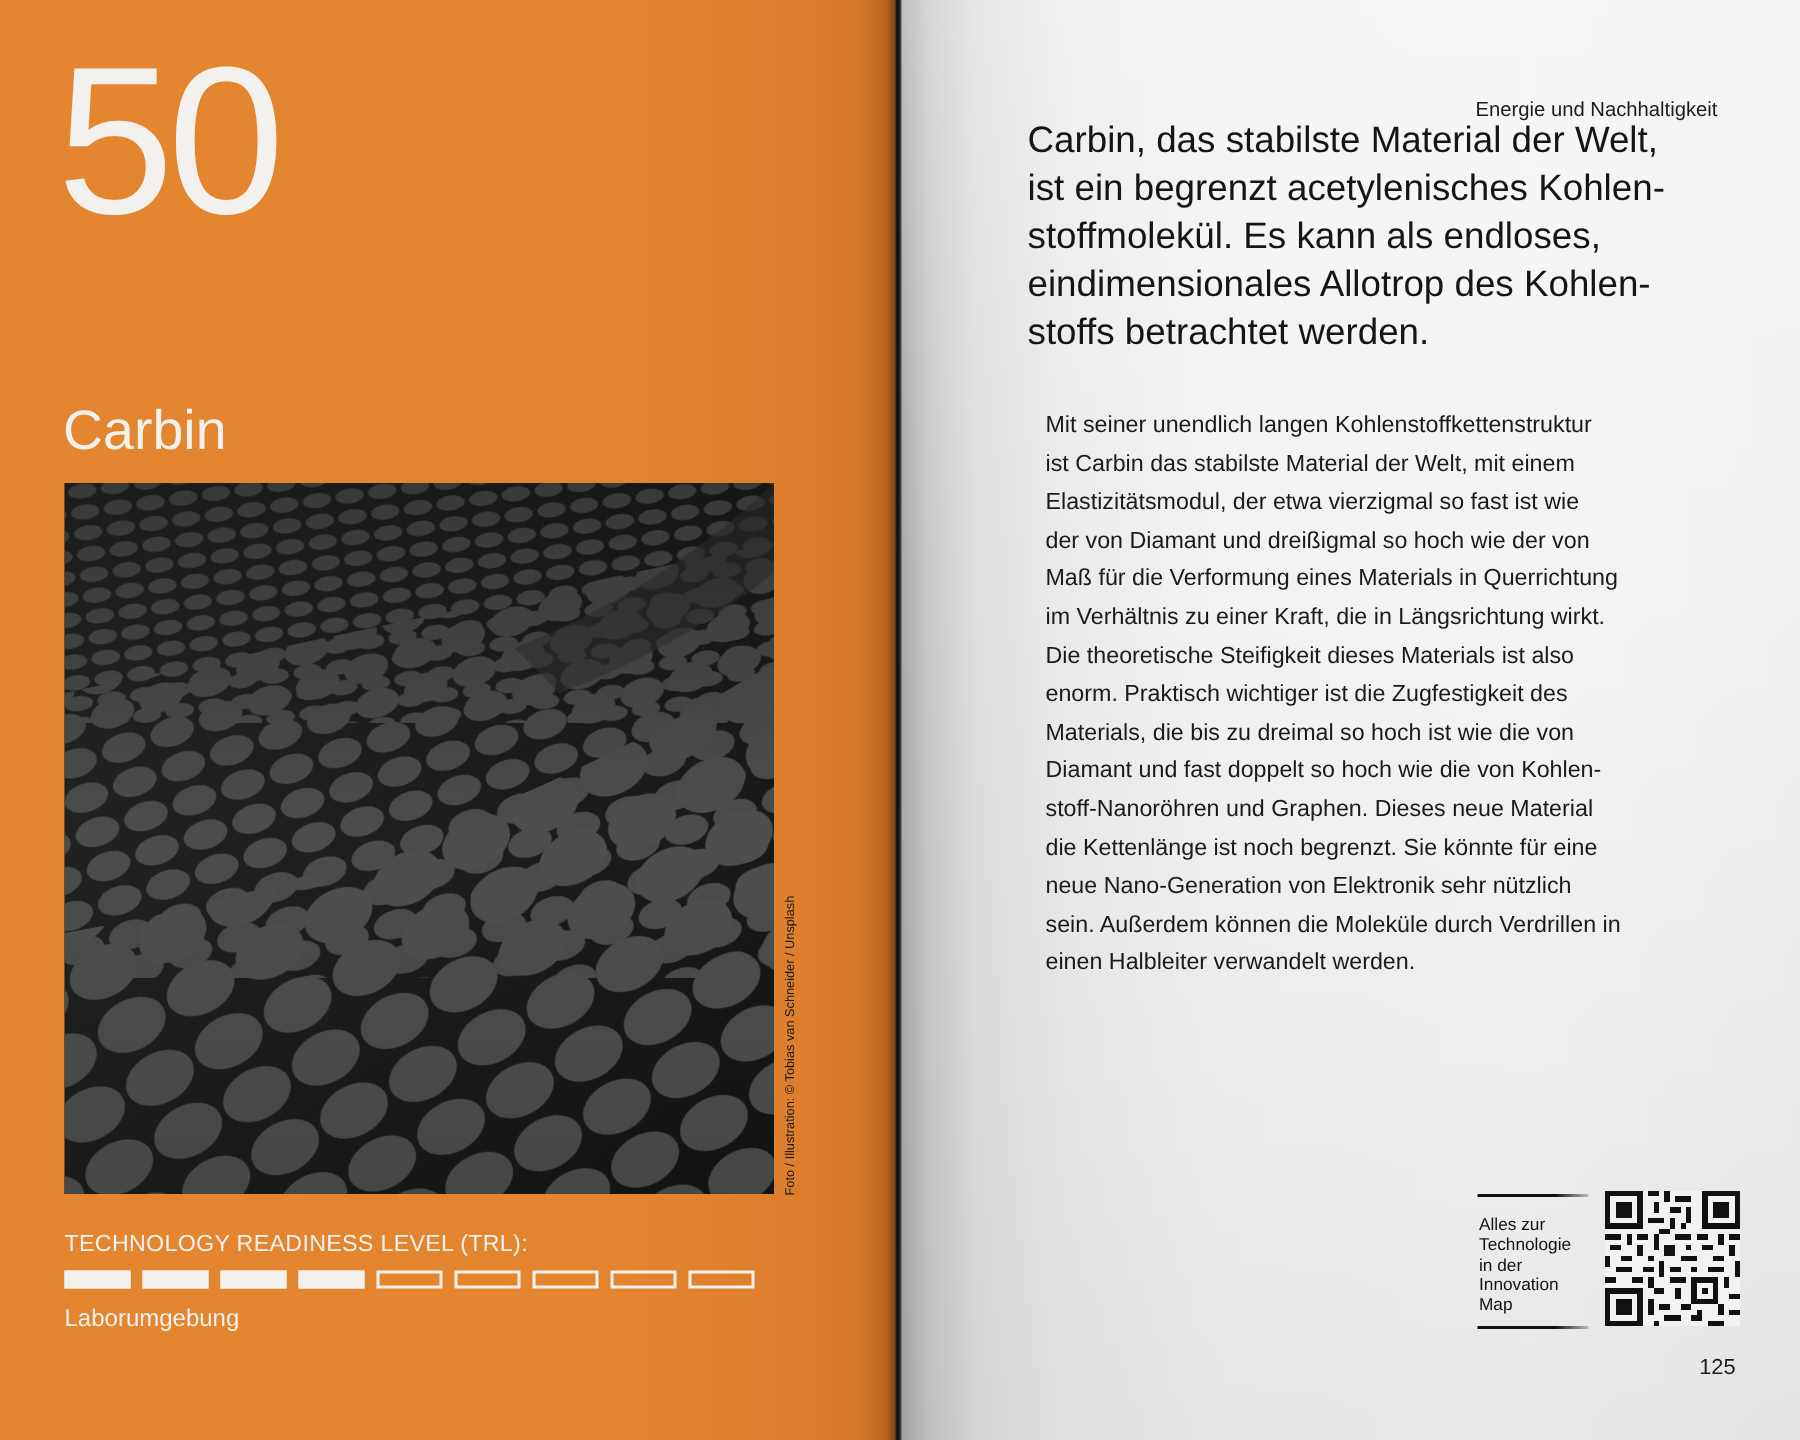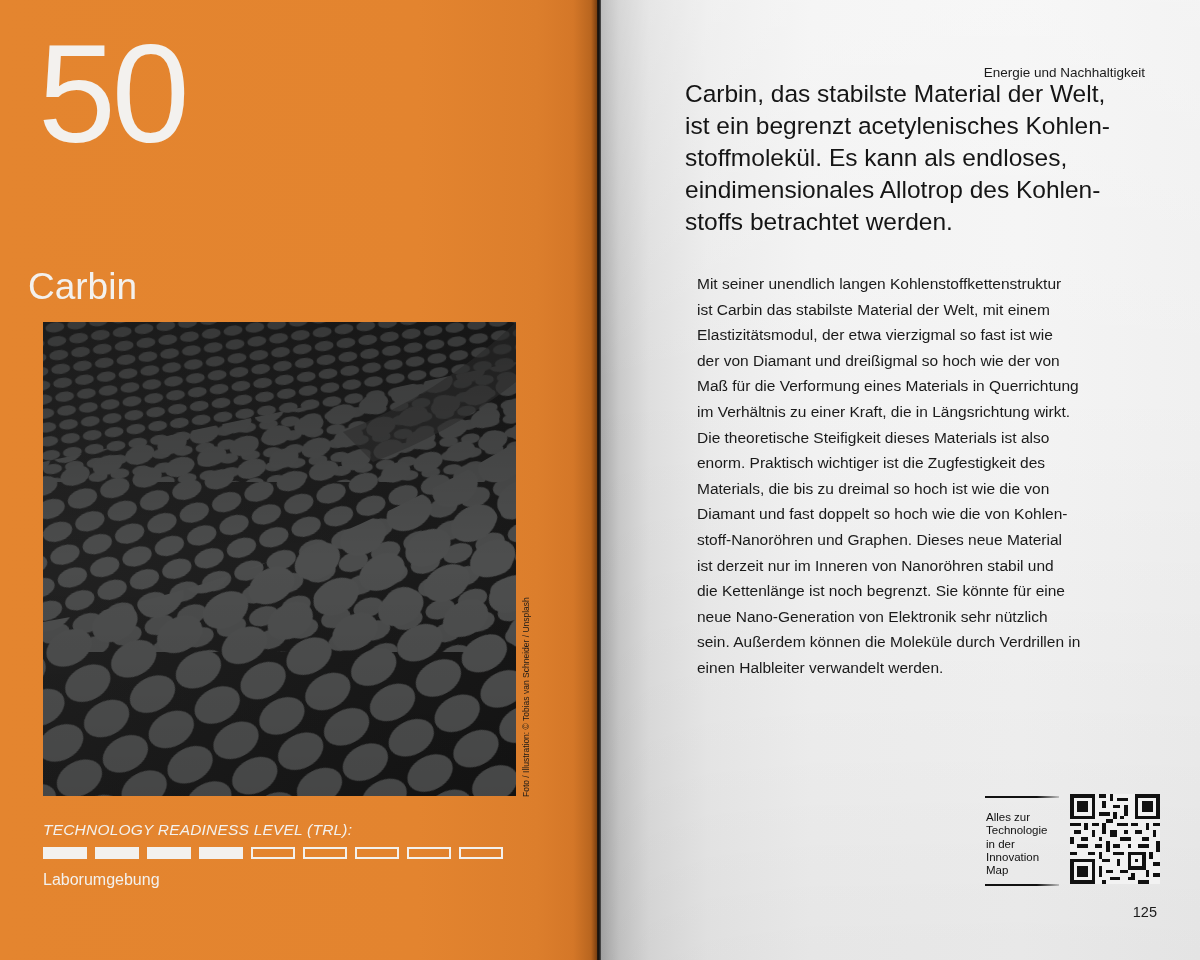--- a/index.html
+++ b/index.html
@@ -3,25 +3,25 @@
 <meta charset="utf-8">
 <style>
   html, body { margin: 0; padding: 0; }
   body { width: 1200px; height: 960px; overflow: hidden; position: relative; background: #2a2a2a; font-family: "Liberation Sans", "DejaVu Sans", sans-serif; }
   .spread { position: absolute; inset: 0; display: flex; }
 
   
   .left-page { position: relative; width: 597px; height: 960px;
     background: linear-gradient(90deg, #e4852f 0%, #e3842f 70%, #dc7e2c 90%, #d47728 96%, #b8651f 99%, #7a3f10 100%); }
   .big-number { position: absolute; left: 38px; top: 24px; font-size: 140px; line-height: 1; color: #f3f1ee; font-weight: 300; letter-spacing: -4px; }
-  .tech-title { position: absolute; left: 28px; top: 266px; font-size: 37px; color: #f3f1ee; font-weight: 300; }
+  .tech-title { position: absolute; left: 42px; top: 266px; font-size: 37px; color: #f3f1ee; font-weight: 300; }
   .photo { position: absolute; left: 43px; top: 322px; width: 473px; height: 474px; overflow: hidden; background: #1c1c1c; }
   .photo svg { display: block; }
   .credit { position: absolute; left: 521px; top: 797px; transform-origin: 0 0; transform: rotate(-90deg); font-size: 8.5px; color: #1d1a17; white-space: nowrap; width: 220px; }
-  .trl-label { position: absolute; left: 43px; top: 821px; font-size: 15.5px; color: #f3f1ee; letter-spacing: 0.2px; font-style: italic; }
+  .trl-label { position: absolute; left: 43px; top: 821px; font-size: 15.5px; color: #f3f1ee; letter-spacing: 0.2px; }
   .trl-boxes { position: absolute; left: 43px; top: 847px; display: flex; gap: 8px; }
   .trl-box { width: 44px; height: 12px; box-sizing: border-box; border: 2px solid #f3f1ee; }
   .trl-box.filled { background: #f3f1ee; }
   .trl-status { position: absolute; left: 43px; top: 871px; font-size: 16px; color: #f3f1ee; }
 
   
   .gutter { width: 4px; height: 960px; background: linear-gradient(90deg, #2a1a0c, #111 50%, #555); }
 
   
   .right-page { position: relative; flex: 1; height: 960px;
@@ -116,21 +116,20 @@
       <span>ist Carbin das stabilste Material der Welt, mit einem</span>
       <span>Elastizitätsmodul, der etwa vierzigmal so fast ist wie</span>
       <span>der von Diamant und dreißigmal so hoch wie der von</span>
       <span>Maß für die Verformung eines Materials in Querrichtung</span>
       <span>im Verhältnis zu einer Kraft, die in Längsrichtung wirkt.</span>
       <span>Die theoretische Steifigkeit dieses Materials ist also</span>
       <span>enorm. Praktisch wichtiger ist die Zugfestigkeit des</span>
       <span>Materials, die bis zu dreimal so hoch ist wie die von</span>
       <span>Diamant und fast doppelt so hoch wie die von Kohlen-</span>
       <span>stoff-Nanoröhren und Graphen. Dieses neue Material</span>
-      <span>ist derzeit nur im Inneren von Nanoröhren stabil und</span>
       <span>die Kettenlänge ist noch begrenzt. Sie könnte für eine</span>
       <span>neue Nano-Generation von Elektronik sehr nützlich</span>
       <span>sein. Außerdem können die Moleküle durch Verdrillen in</span>
       <span>einen Halbleiter verwandelt werden.</span>
     </p>
 
     <div class="qr-block">
       <div class="qr-rule top"></div>
       <div class="qr-text">
         <span>Alles zur</span>

